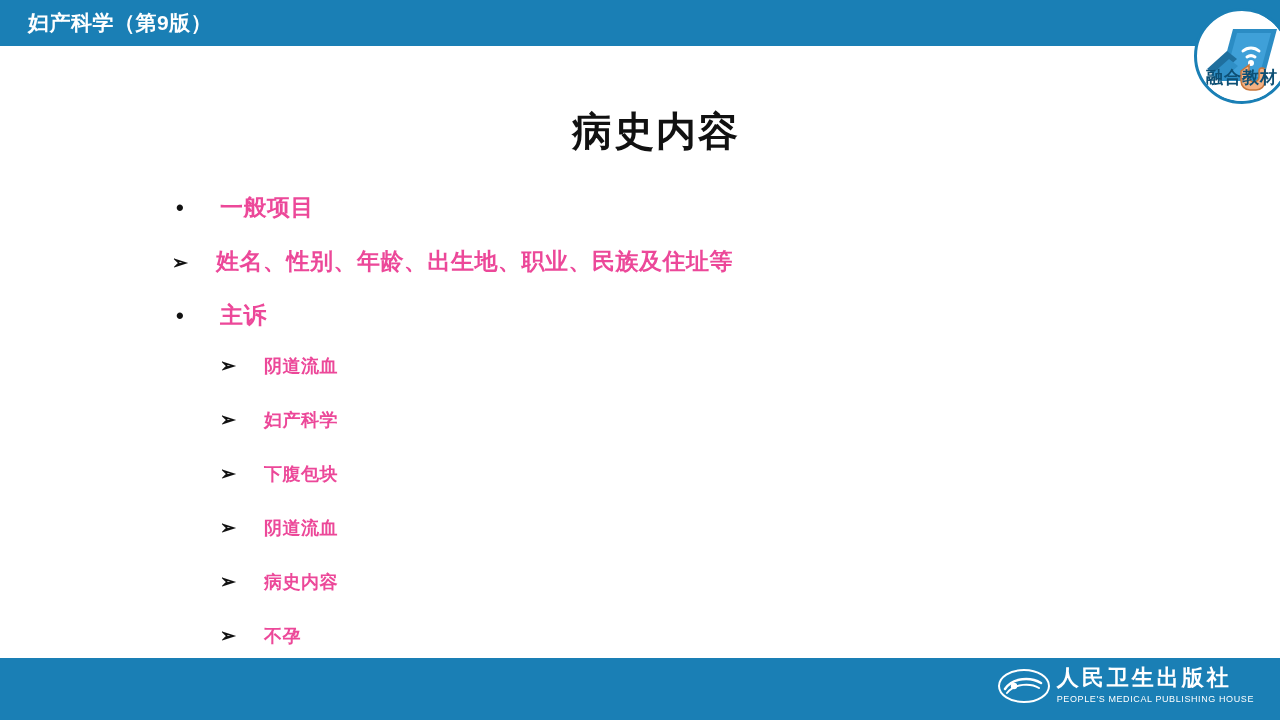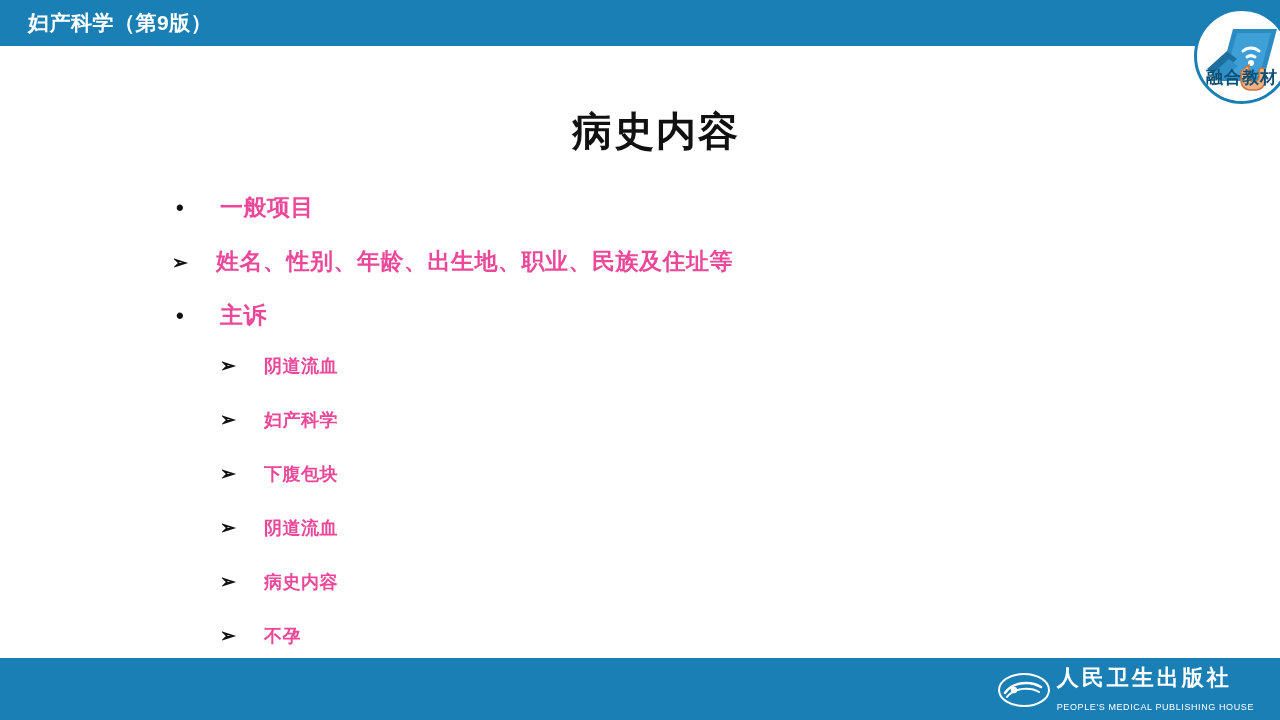--- a/index.html
+++ b/index.html
@@ -165,21 +165,21 @@
   }
   .pub-cn {
     font-size: 22px;
     font-weight: bold;
     letter-spacing: 3px;
     font-family: "Liberation Serif", serif;
   }
   .pub-en {
     font-size: 9px;
     letter-spacing: 0.6px;
-    margin-top: 13px;
+    margin-top: 5px;
   }
 </style>
 </head>
 <body>
 
 <div class="slide">
 
   <div class="topbar">
     <div class="topbar-title">妇产科学（第9版）</div>
   </div>

